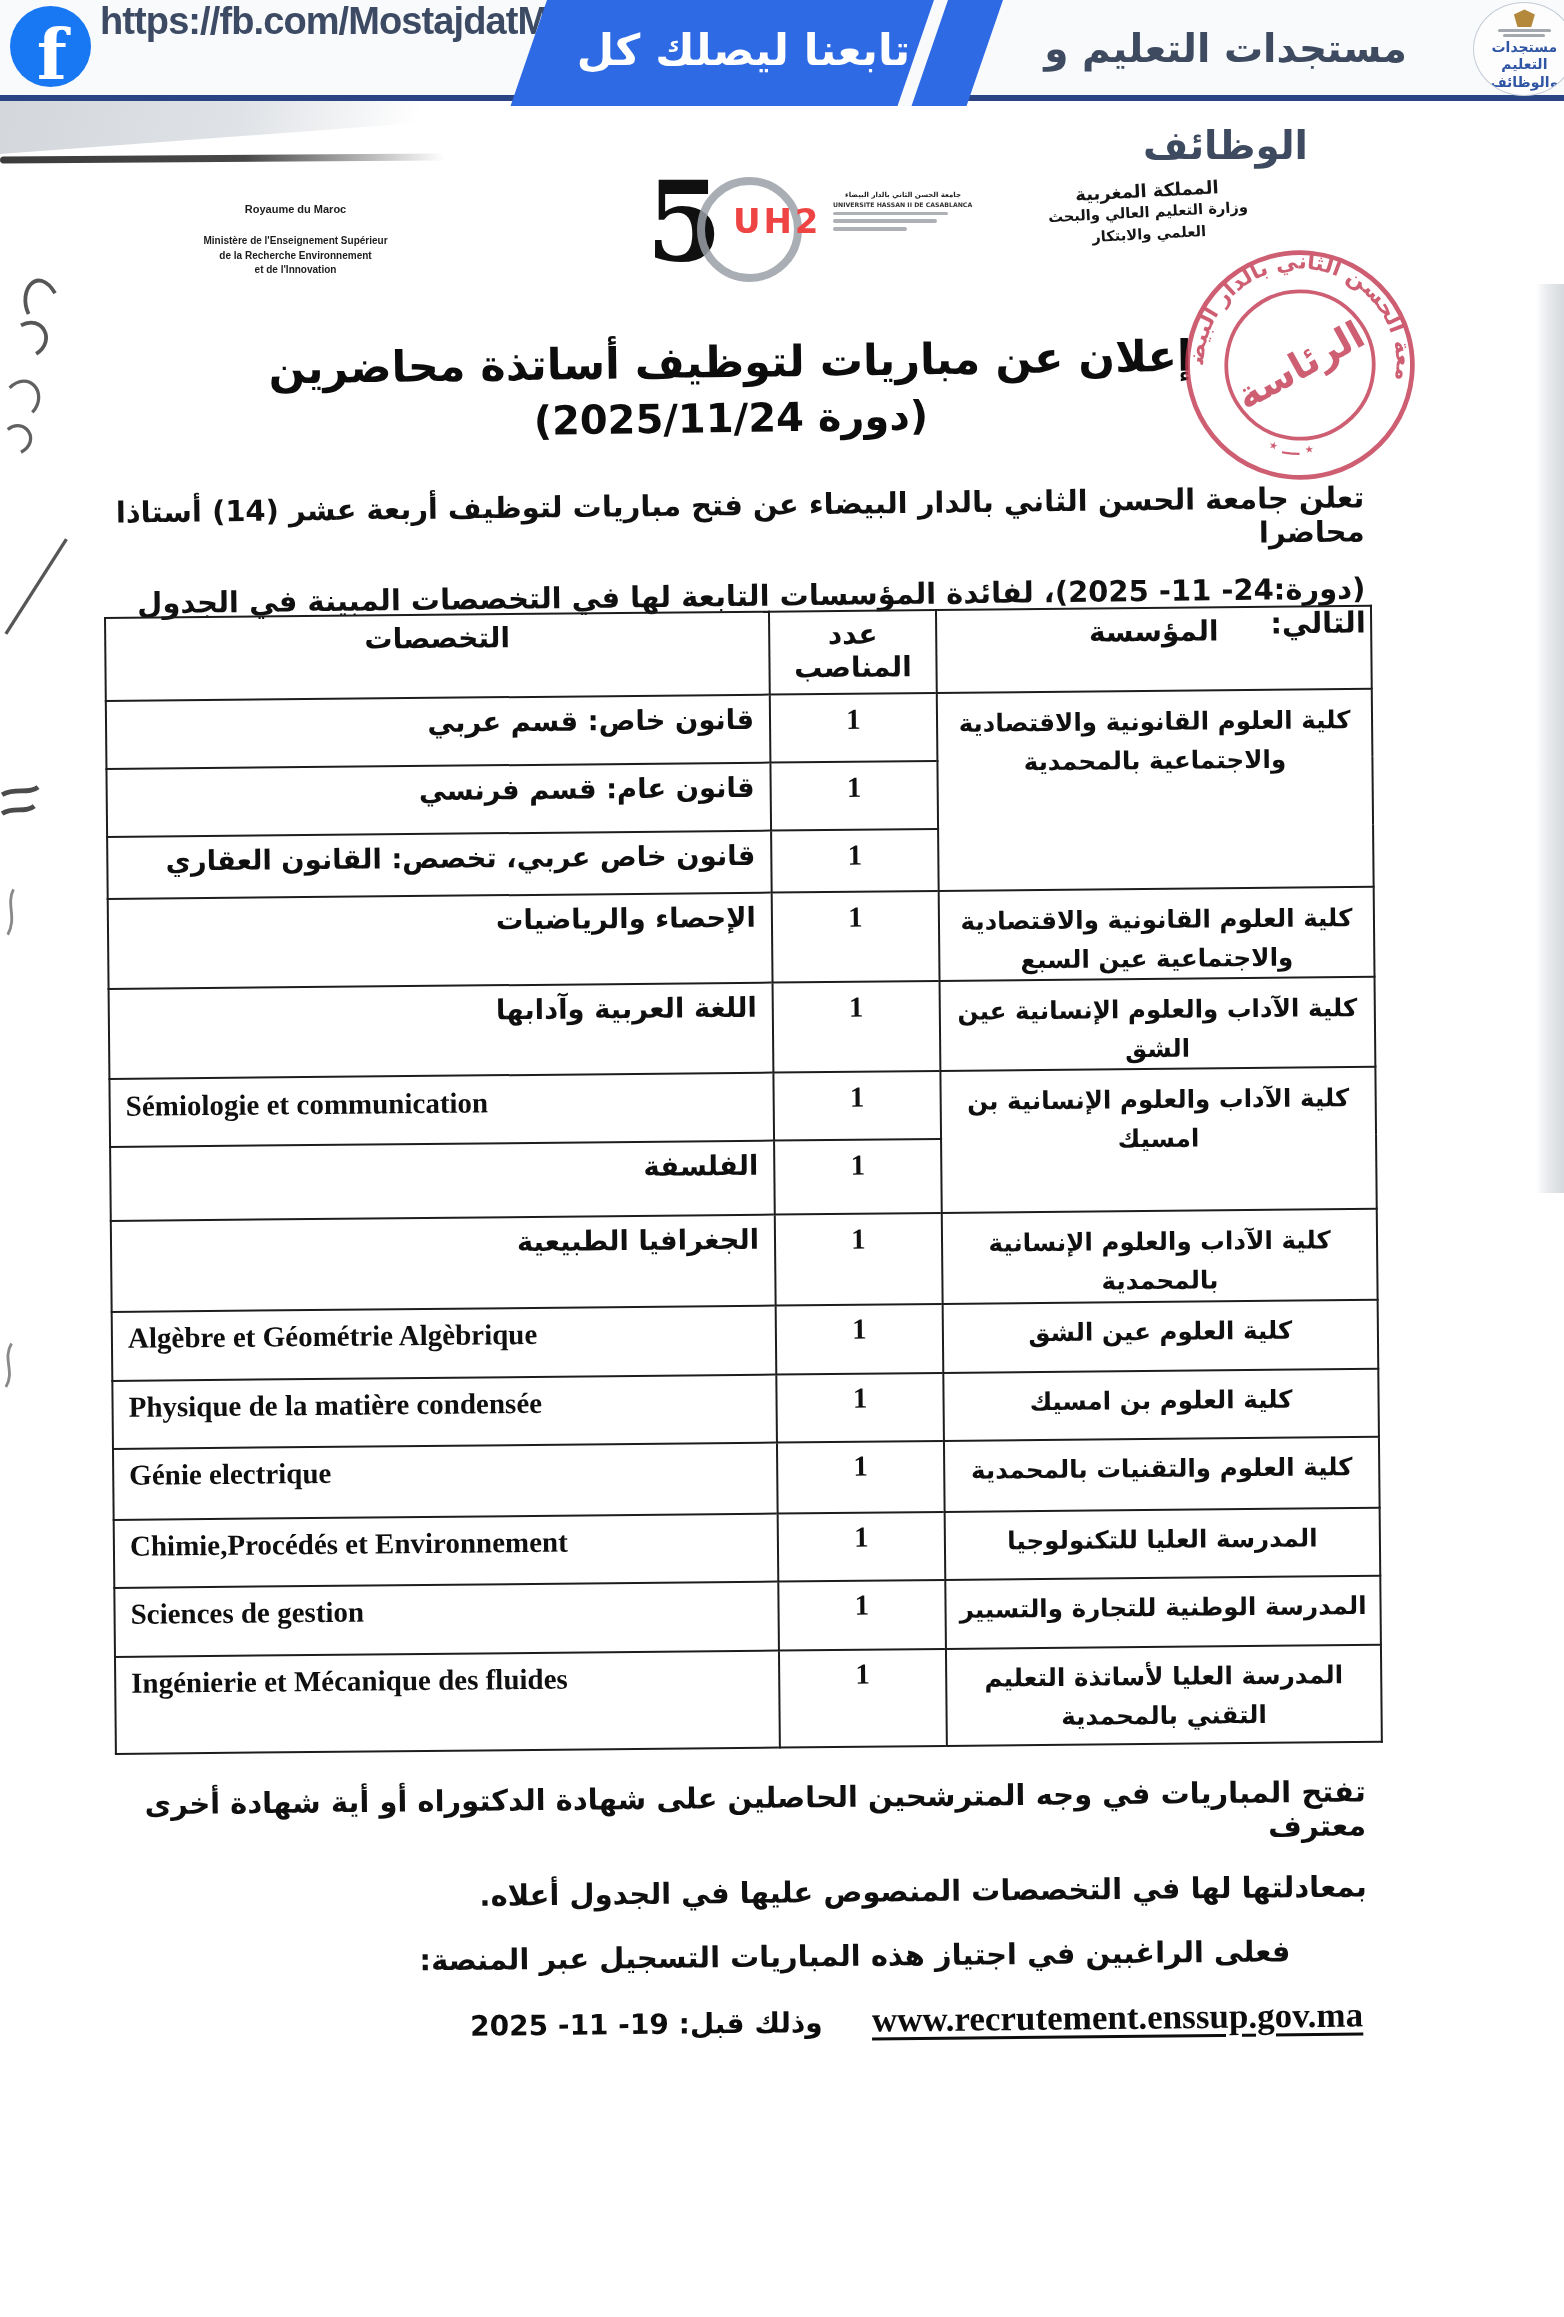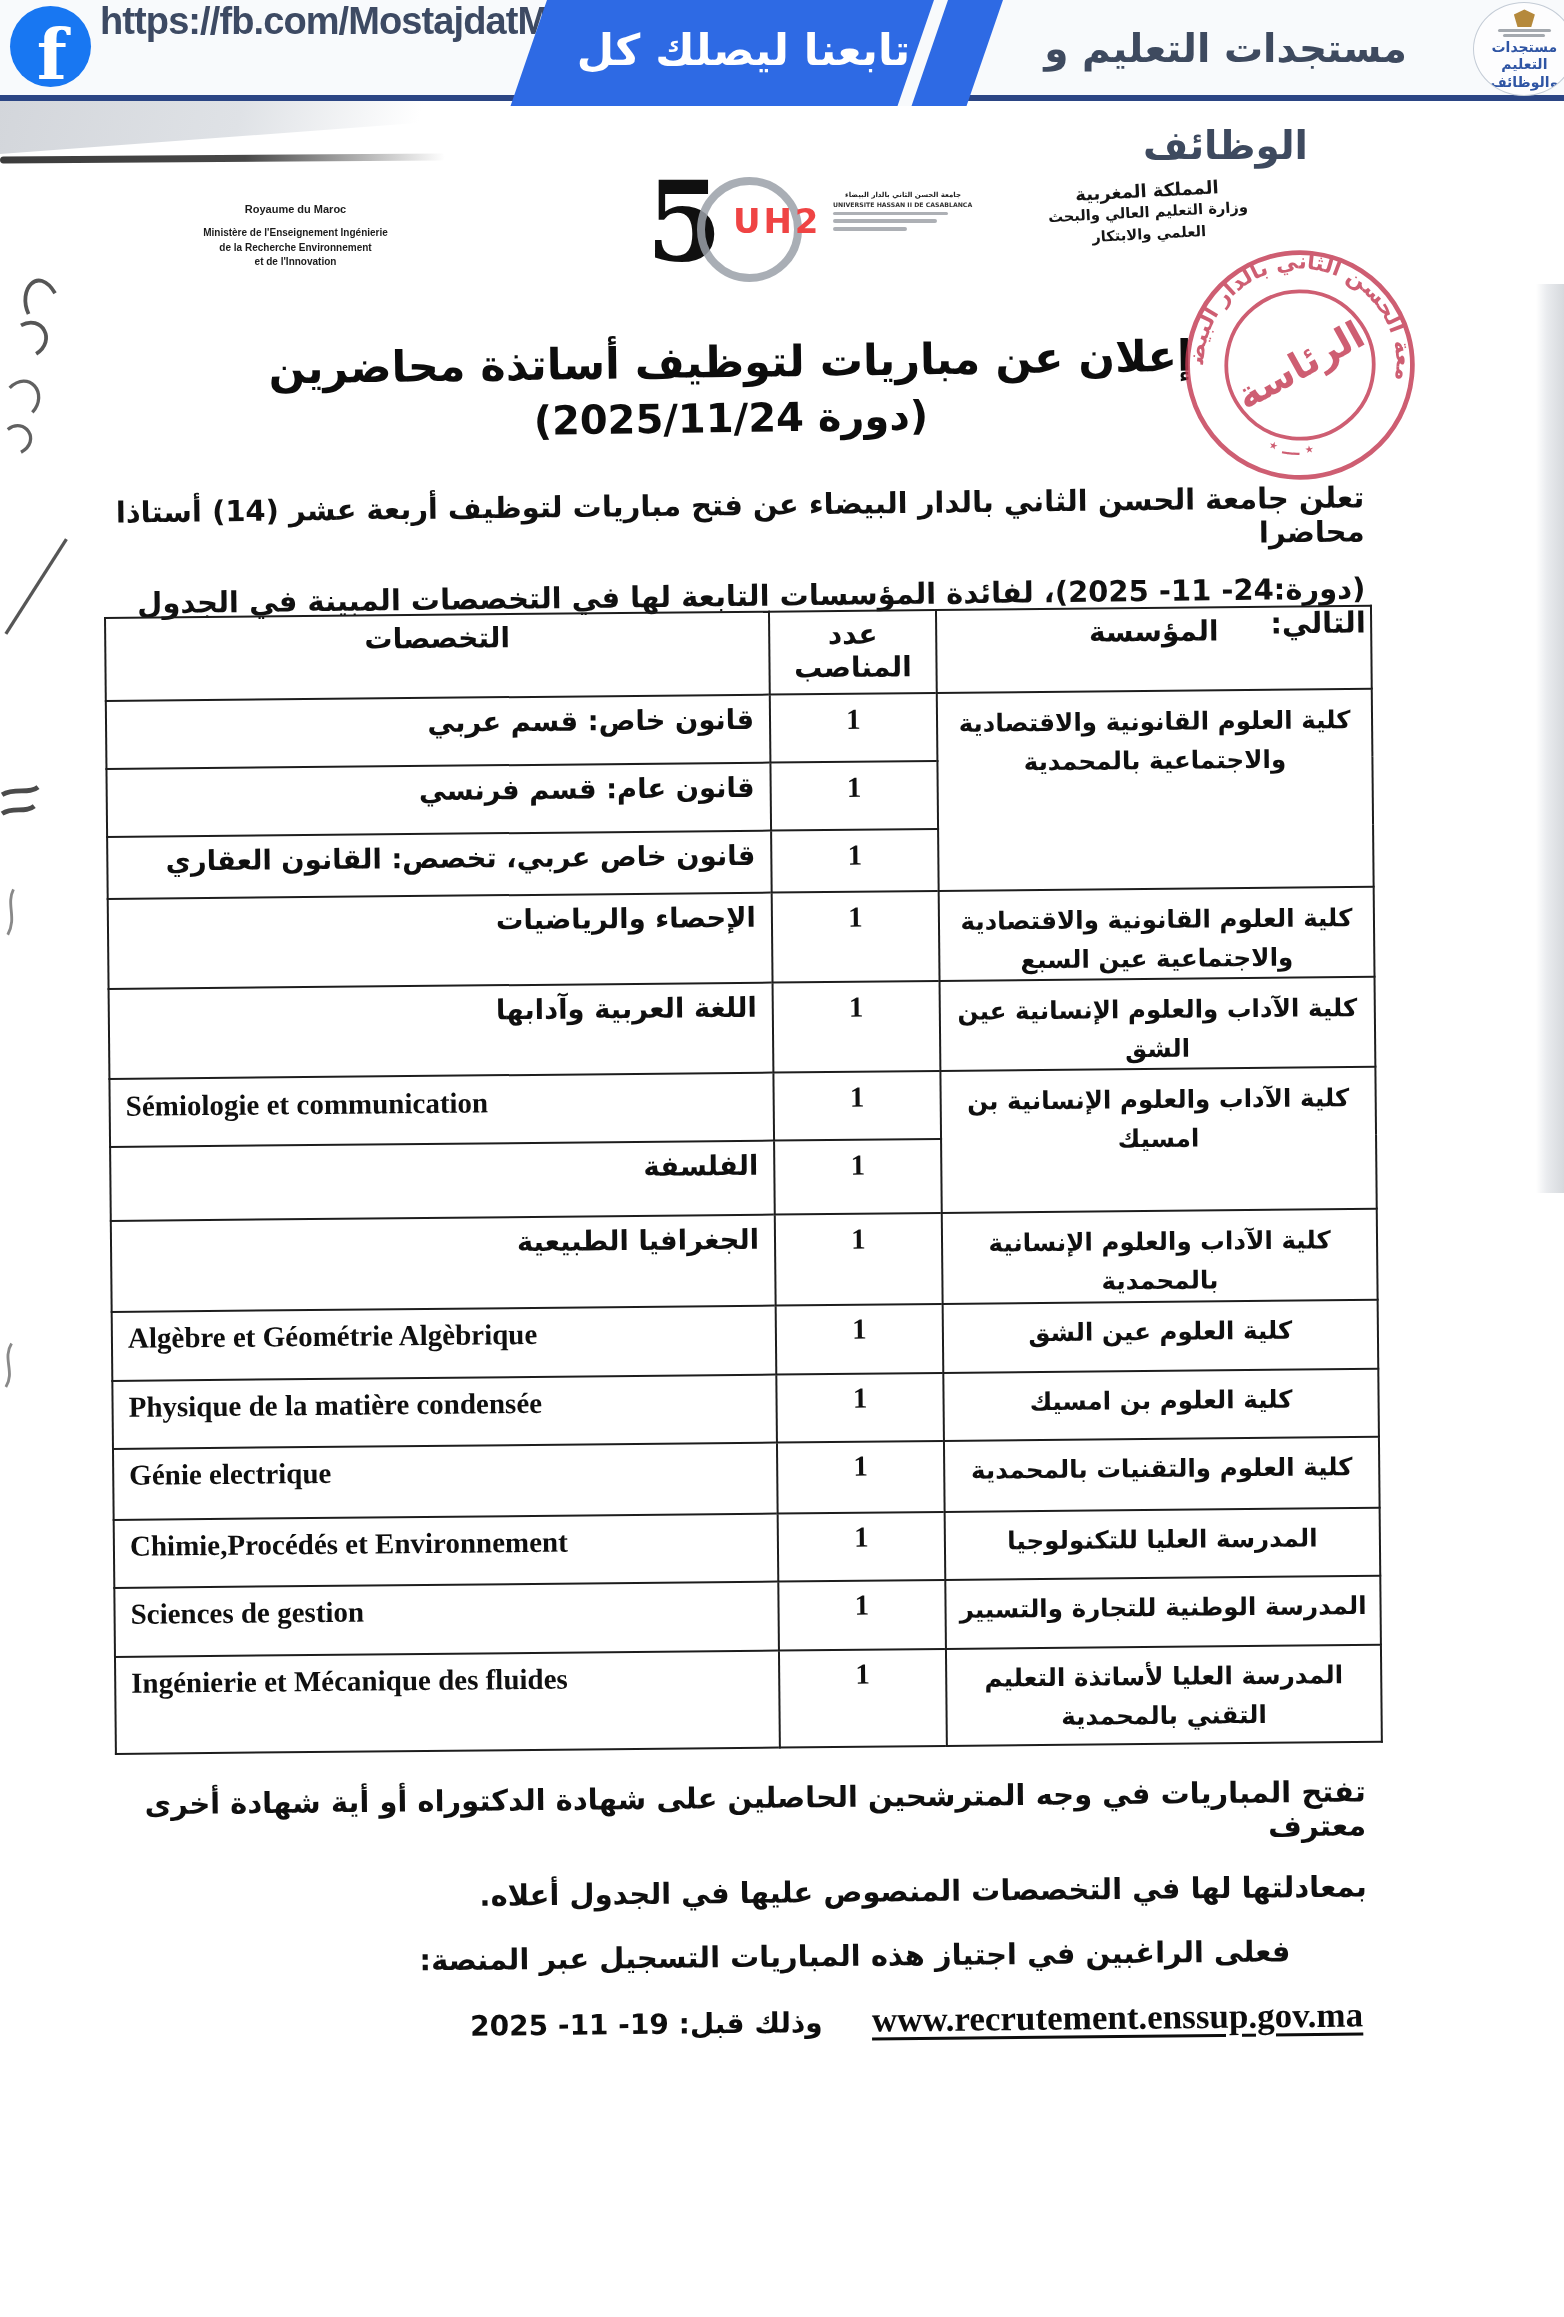--- a/index.html
+++ b/index.html
@@ -36,21 +36,21 @@
     clip-path:polygon(0 0,100% 0,90% 40%,0 100%);z-index:0;}
   .streak{position:absolute;left:0;top:155px;width:445px;height:6.6px;border-radius:3.8px;
     background:linear-gradient(to right,#262626 0%,#333 55%,rgba(80,80,80,0) 100%);
     transform:rotate(-.4deg);opacity:.9;}
   .gray-right{position:absolute;right:0;top:284px;width:28px;height:909px;
     background:linear-gradient(to left,#d6d9dd 0%,#e9ebee 60%,rgba(255,255,255,0) 100%);}
   .scribbles{position:absolute;left:0;top:227px;z-index:0;}
   
   .ministry-fr{position:absolute;left:194px;top:203px;width:203px;text-align:center;
     font-family:"Liberation Sans",sans-serif;color:#1c1c1c;}
-  .ministry-fr .l1{font-weight:700;font-size:11px;margin-bottom:11px;}
+  .ministry-fr .l1{font-weight:700;font-size:11px;margin-bottom:19px;}
   .ministry-fr .ln{font-weight:700;font-size:10px;line-height:1.45;}
   .logo50{position:absolute;left:646px;top:176px;width:317px;height:102px;}
   .logo-5{position:absolute;left:0;top:-9.5px;font:700 110px/1 "DejaVu Serif",serif;
     letter-spacing:-4.7px;color:#101010;}
   .logo-ring{position:absolute;left:51px;top:0.9px;width:89px;height:89px;border:8.5px solid #9aa0a8;
     border-radius:50%;opacity:.85;}
   .logo-letters{position:absolute;left:87px;top:24.6px;font:700 34px "DejaVu Sans",sans-serif;
     color:#ef4444;letter-spacing:2.8px;}
   .logo-side{position:absolute;left:187px;top:15px;width:128px;}
   .logo-side .t1{font-size:7px;font-weight:700;color:#222;direction:rtl;white-space:nowrap;}
@@ -120,21 +120,21 @@
   <path d="M58,70 C40,40 18,66 30,92 M22,104 C44,92 60,120 38,134" stroke="#2c2c2c" stroke-width="4" fill="none" opacity=".8"></path>
   <path d="M10,170 C30,150 52,176 34,196 M8,214 C26,200 44,226 22,238" stroke="#2c2c2c" stroke-width="3.5" fill="none" opacity=".75"></path>
   <path d="M70,330 L6,430" stroke="#2c2c2c" stroke-width="3.5" fill="none" opacity=".8"></path>
   <path d="M2,600 C16,592 30,600 40,592 M2,620 C14,612 26,620 36,612" stroke="#2c2c2c" stroke-width="5" fill="none" opacity=".85"></path>
   <path d="M14,700 C6,716 18,730 8,748" stroke="#3a3a3a" stroke-width="3" fill="none" opacity=".6"></path>
   <path d="M12,1180 C2,1196 16,1210 6,1226" stroke="#3a3a3a" stroke-width="3" fill="none" opacity=".6"></path>
 </svg>
 
 <div class="ministry-fr">
   <div class="l1">Royaume du Maroc</div>
-  <div class="ln">Ministère de l'Enseignement Ingénierie</div>
+  <div class="ln">Ministère de l'Enseignement Supérieur</div>
   <div class="ln">de la Recherche Environnement</div>
   <div class="ln">et de l'Innovation</div>
 </div>
 
 <div class="logo50">
   <div class="logo-5">5</div>
   <div class="logo-ring"></div>
   <div class="logo-letters">UH2</div>
   <div class="logo-side">
     <div class="t1">جامعة الحسن الثاني بالدار البيضاء</div>

